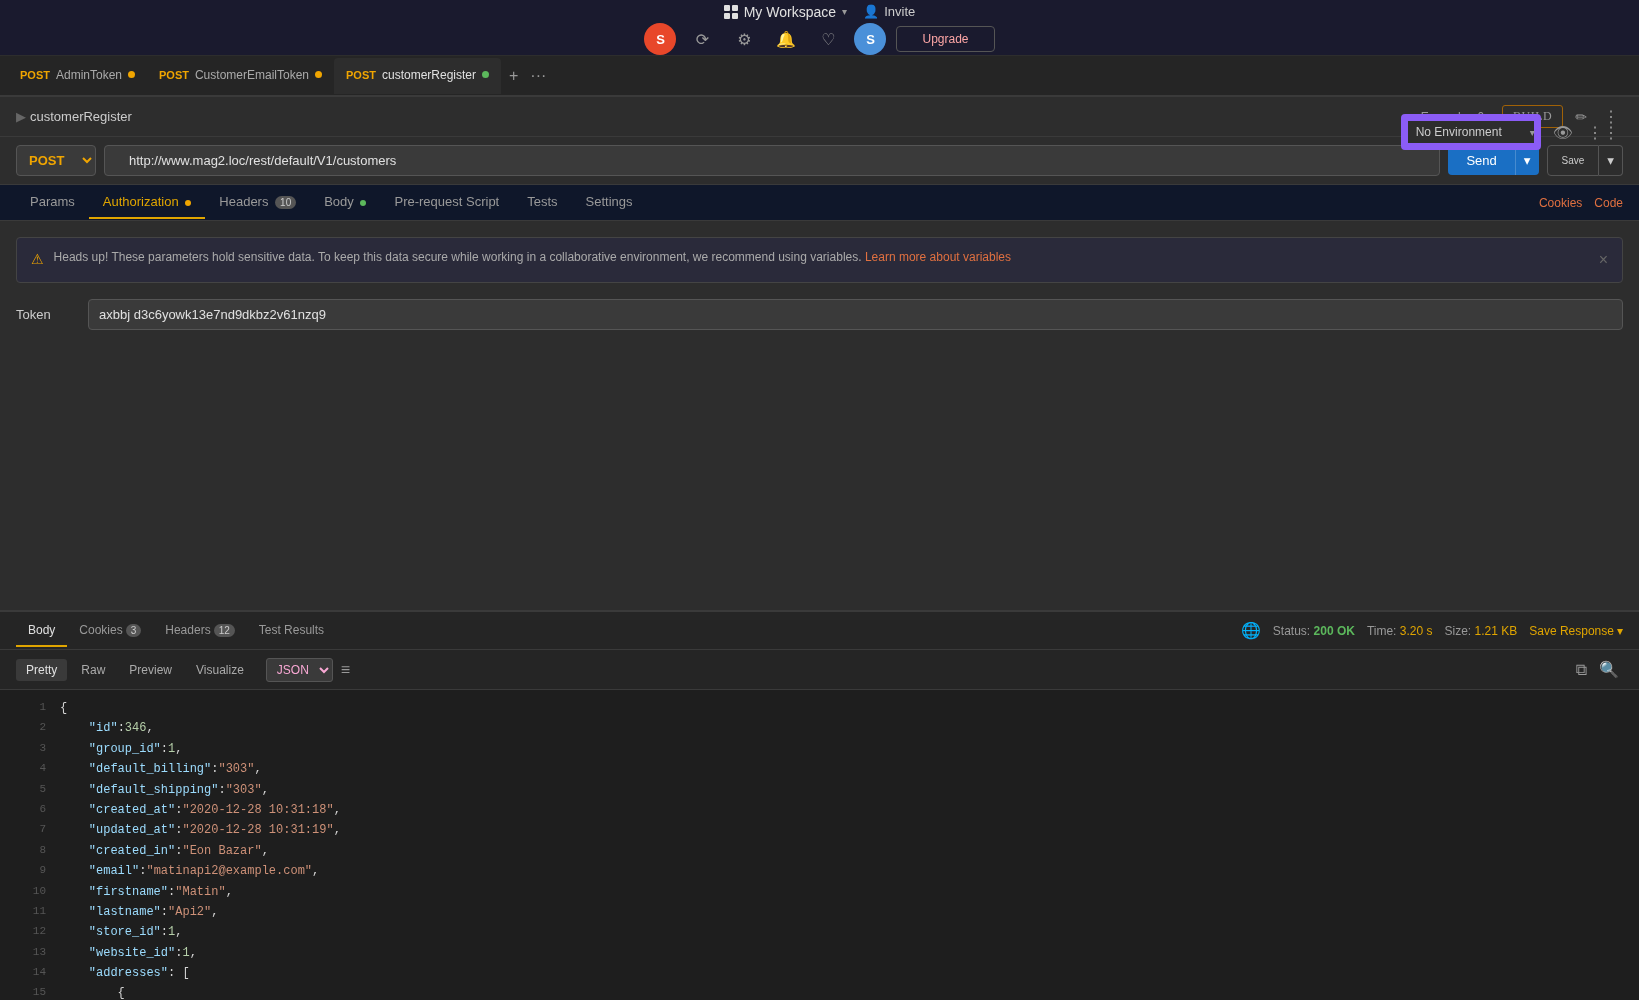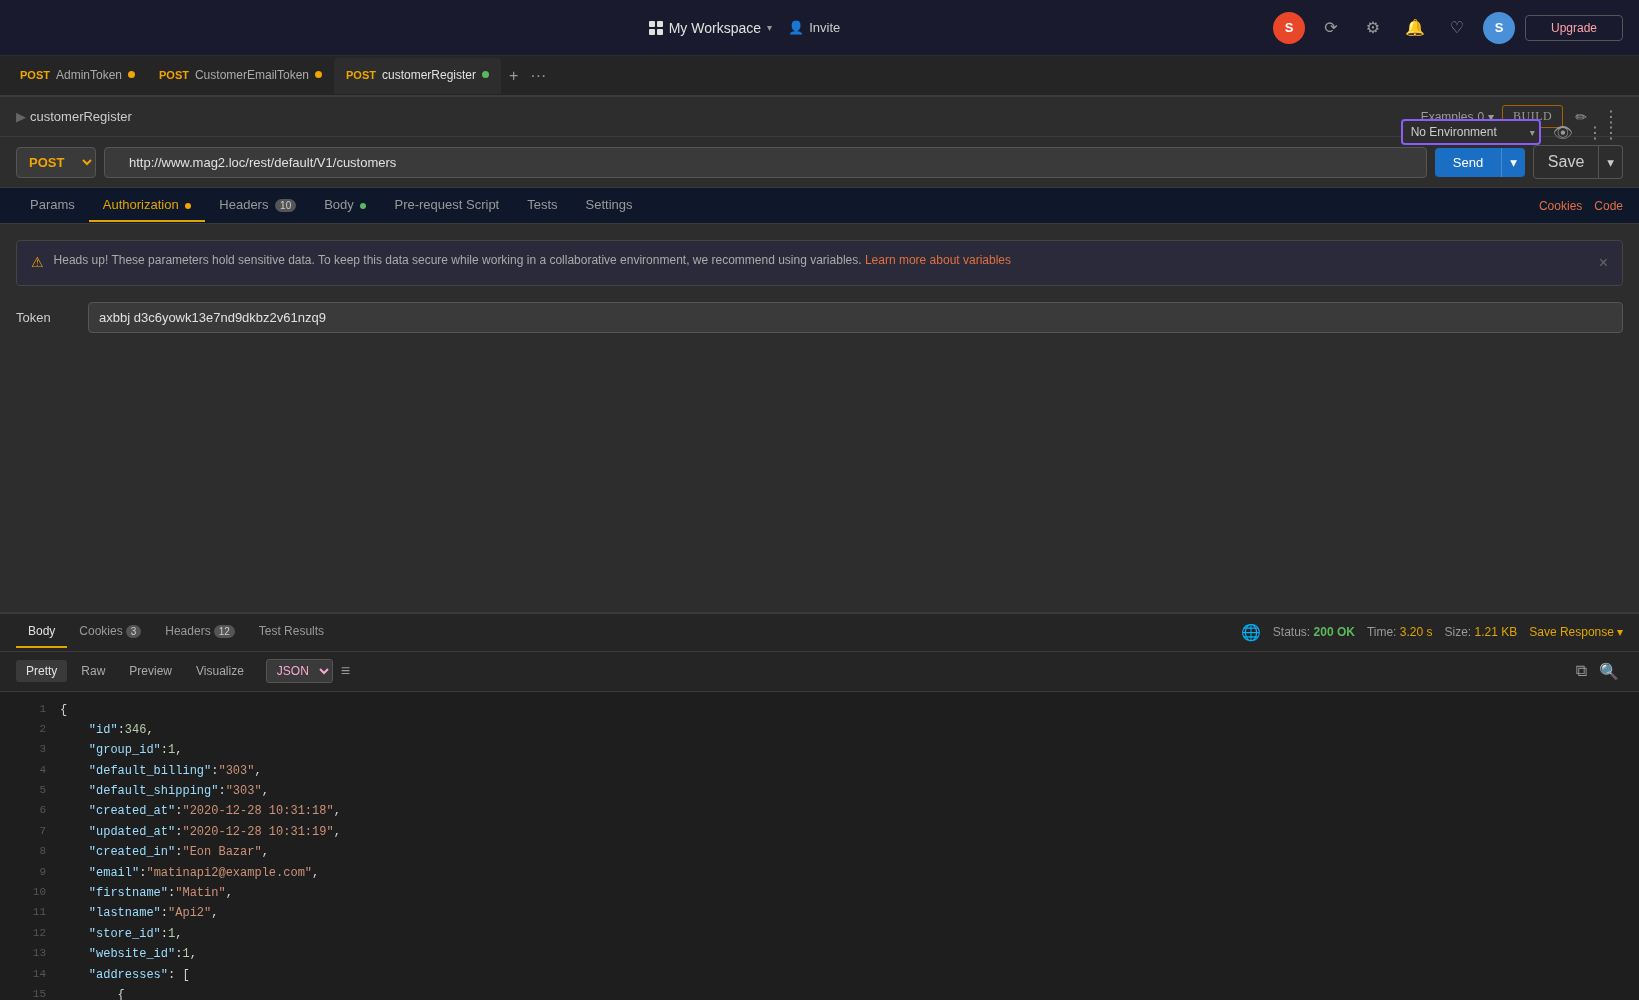--- a/index.html
+++ b/index.html
@@ -7,20 +7,21 @@
 
     
     .top-bar {
       height: 56px;
       background: #1a1a2e;
       display: flex;
       align-items: center;
       justify-content: space-between;
       padding: 0 16px;
       border-bottom: 1px solid #2d2d2d;
+      flex-direction: column;
     }
     .top-bar-left { display: flex; align-items: center; gap: 8px; width: 200px; }
     .top-bar-center { display: flex; align-items: center; gap: 16px; }
     .workspace-btn {
       display: flex; align-items: center; gap: 6px;
       color: #e0e0e0; font-size: 14px; font-weight: 500;
       cursor: pointer; background: none; border: none;
     }
     .workspace-btn .chevron { font-size: 10px; color: #999; }
     .grid-icon { display: grid; grid-template-columns: 1fr 1fr; gap: 2px; width: 14px; height: 14px; }
@@ -69,21 +70,21 @@
     .tab-actions { display: flex; align-items: center; gap: 4px; margin-left: 4px; }
     .tab-icon-btn { background: none; border: none; color: #999; cursor: pointer; font-size: 16px; padding: 4px; }
 
     
     .env-bar {
       position: absolute; right: 0; top: 56px;
       display: flex; align-items: center; gap: 8px;
       padding: 0 16px; height: 40px;
     }
     .env-select {
-      background: #2d2d2d; border: 2px solid #8b5cf6; border-radius: 4px;
+      background: #2d2d2d; border: 7px solid #8b5cf6; border-radius: 4px;
       color: #ccc; padding: 4px 24px 4px 8px; font-size: 12px;
       appearance: none; cursor: pointer; min-width: 140px;
     }
     .env-icons { display: flex; align-items: center; gap: 6px; }
 
     
     .main-container {
       display: flex;
       flex-direction: column;
       height: calc(1000px - 56px - 40px);
@@ -130,21 +131,21 @@
       color: white; padding: 7px 18px; font-size: 13px; font-weight: 500;
       cursor: pointer;
     }
     .send-dropdown {
       background: #1a6fc4; border: none; border-radius: 0 4px 4px 0;
       color: white; padding: 7px 8px; cursor: pointer; border-left: 1px solid rgba(255,255,255,0.2);
     }
     .save-btn-group { display: flex; align-items: stretch; }
     .save-btn {
       background: none; border: 1px solid #555; border-radius: 4px 0 0 4px;
-      color: #ccc; padding: 7px 14px; font-size: 16px; cursor: pointer;
+      color: #ccc; padding: 7px 14px; font-size: 10px; cursor: pointer;
     }
     .save-dropdown {
       background: none; border: 1px solid #555; border-left: none; border-radius: 0 4px 4px 0;
       color: #ccc; padding: 7px 8px; cursor: pointer;
     }
 
     
     .nav-tabs {
       display: flex;
       align-items: center;

